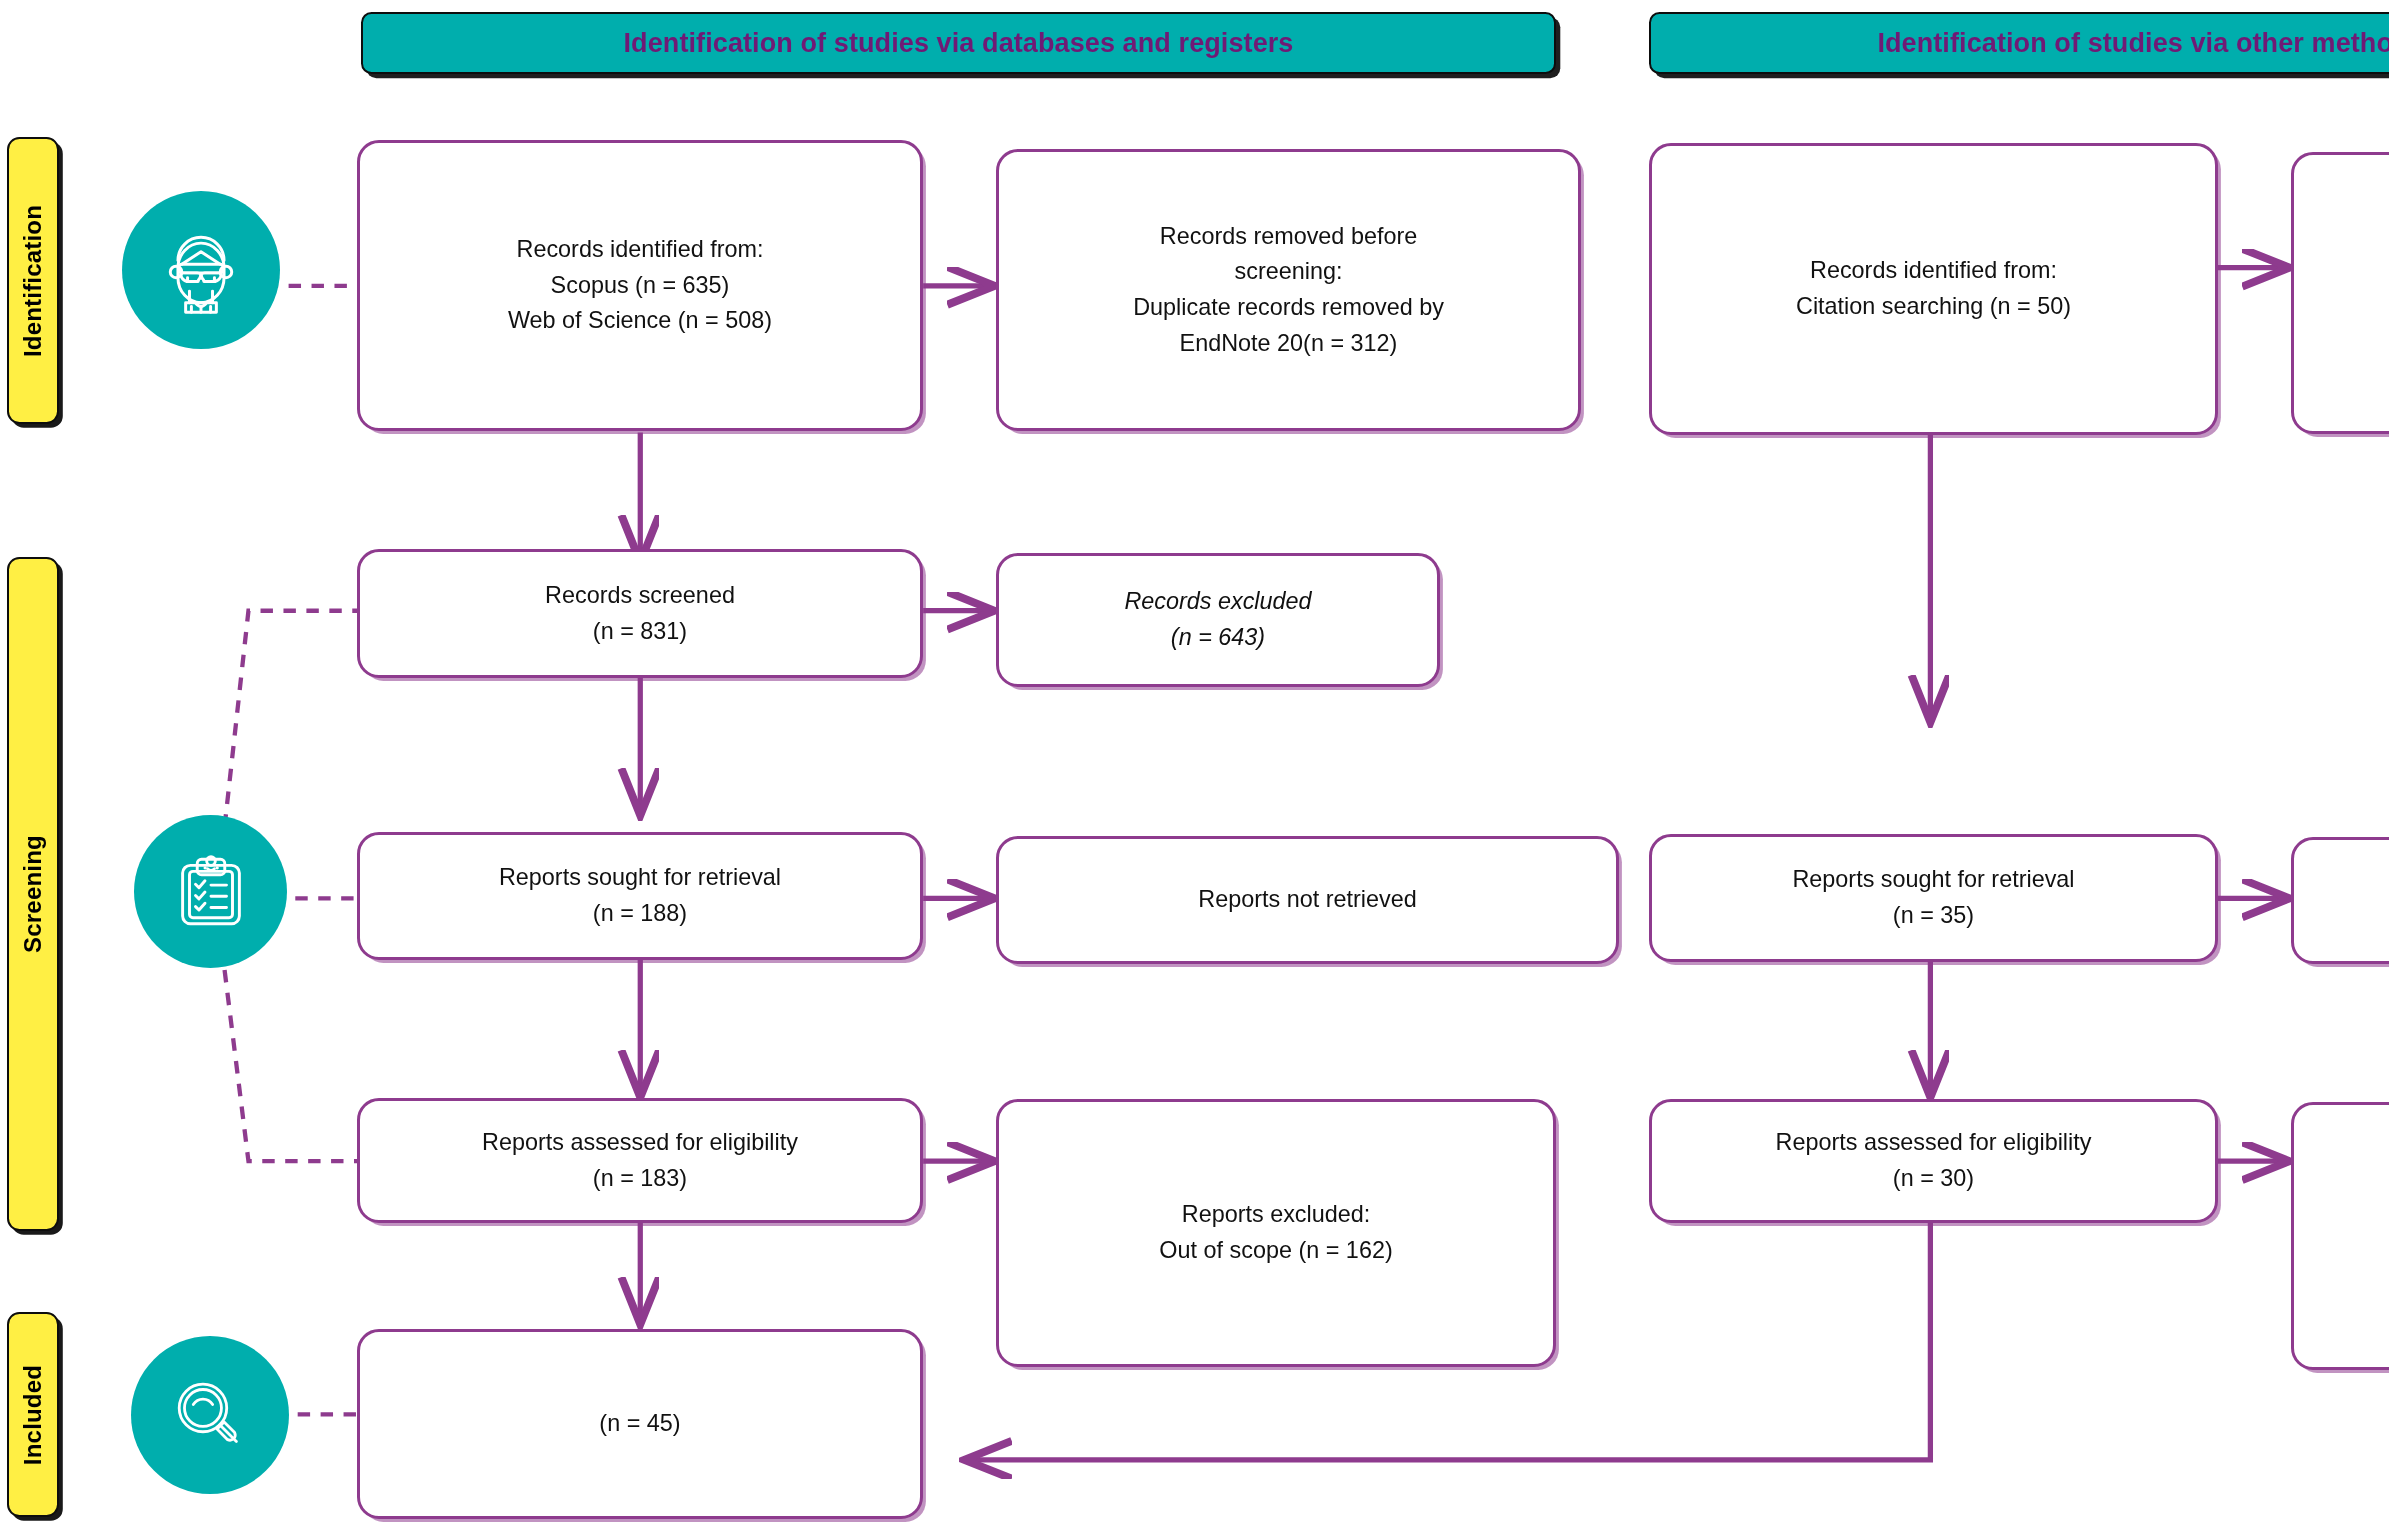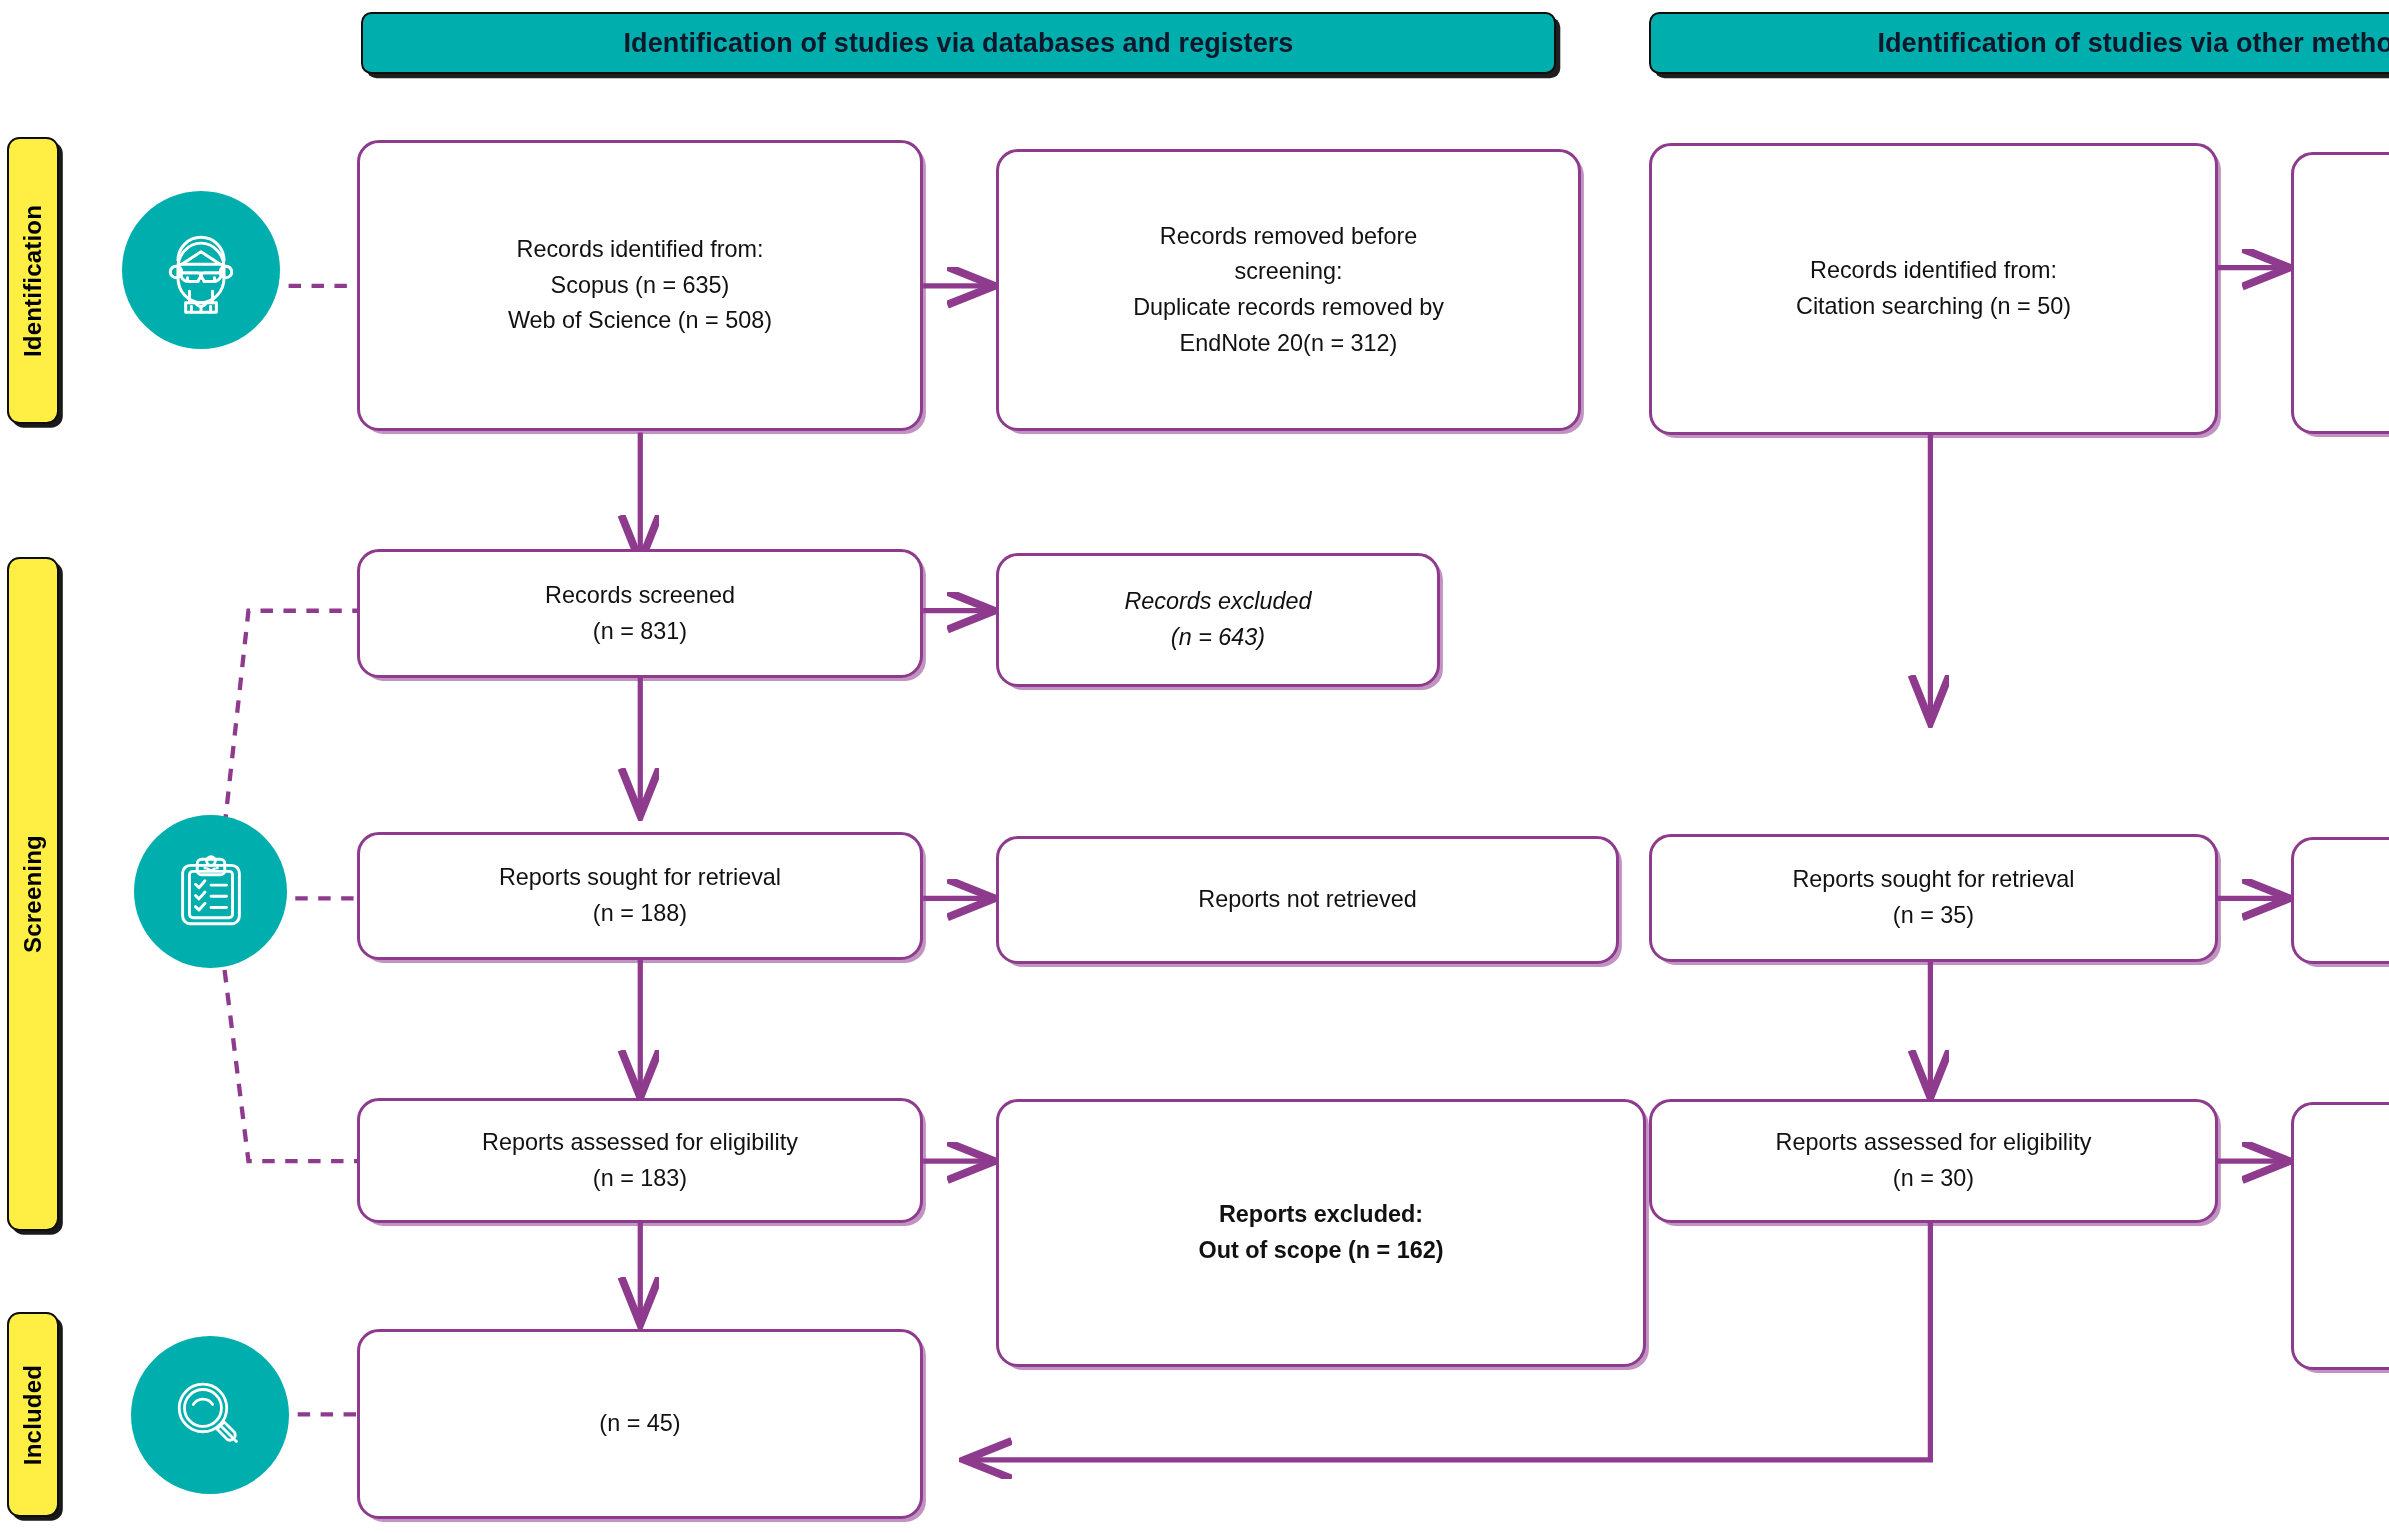--- a/index.html
+++ b/index.html
@@ -16,21 +16,21 @@
   
   .banner{
     position:absolute;
     background:#00aead;
     border:2.4px solid #0d0d0d;
     border-radius:10.5px;
     box-shadow:4.8px 4.8px 0 -0.5px rgba(0,0,0,.88);
     display:flex;
     align-items:center;
     justify-content:center;
-    color:#0f172a;
+    color:#701a75;
     font-weight:700;
     font-size:27px;
     letter-spacing:0.1px;
     text-align:left;
     padding:0 15px;
     box-sizing:border-box;
   }
 
   
   .phase{
@@ -236,21 +236,21 @@
 
   <div class="box" style="left:996px;top:836px;width:623px;height:128px;">
     <span class="ln">Reports not retrieved</span>
   </div>
 
   <div class="box" style="left:357px;top:1098px;width:566px;height:125px;">
     <span class="ln">Reports assessed for eligibility</span>
     <span class="ln">(n = 183)</span>
   </div>
 
-  <div class="box" style="left:996px;top:1099px;width:650px;height:268px;font-weight:bold;">
+  <div class="box" style="left:996px;top:1099px;width:560px;height:268px;">
     <span class="ln">Reports excluded:</span>
     <span class="ln">Out of scope (n = 162)</span>
   </div>
 
   <div class="box" style="left:357px;top:1329px;width:566px;height:190px;">
     <span class="ln">(n = 45)</span>
   </div>
 
   <div class="box" style="left:1649px;top:143px;width:569px;height:292px;">
     <span class="ln">Records identified from:</span>

